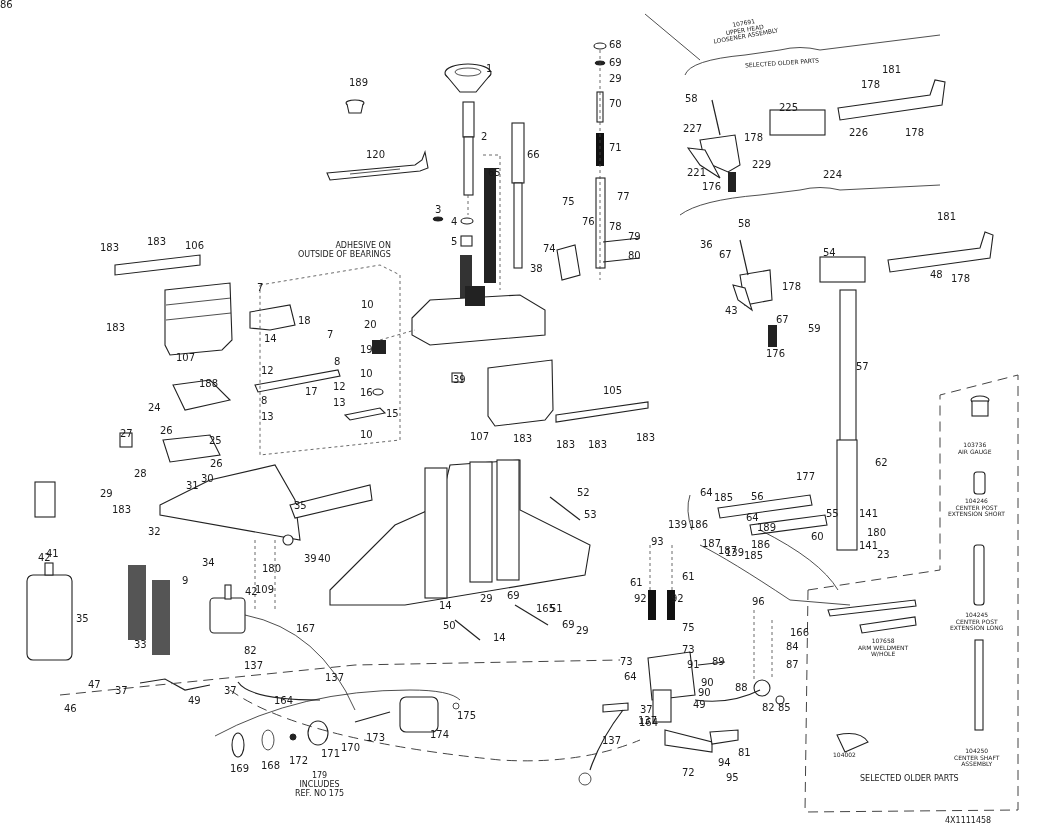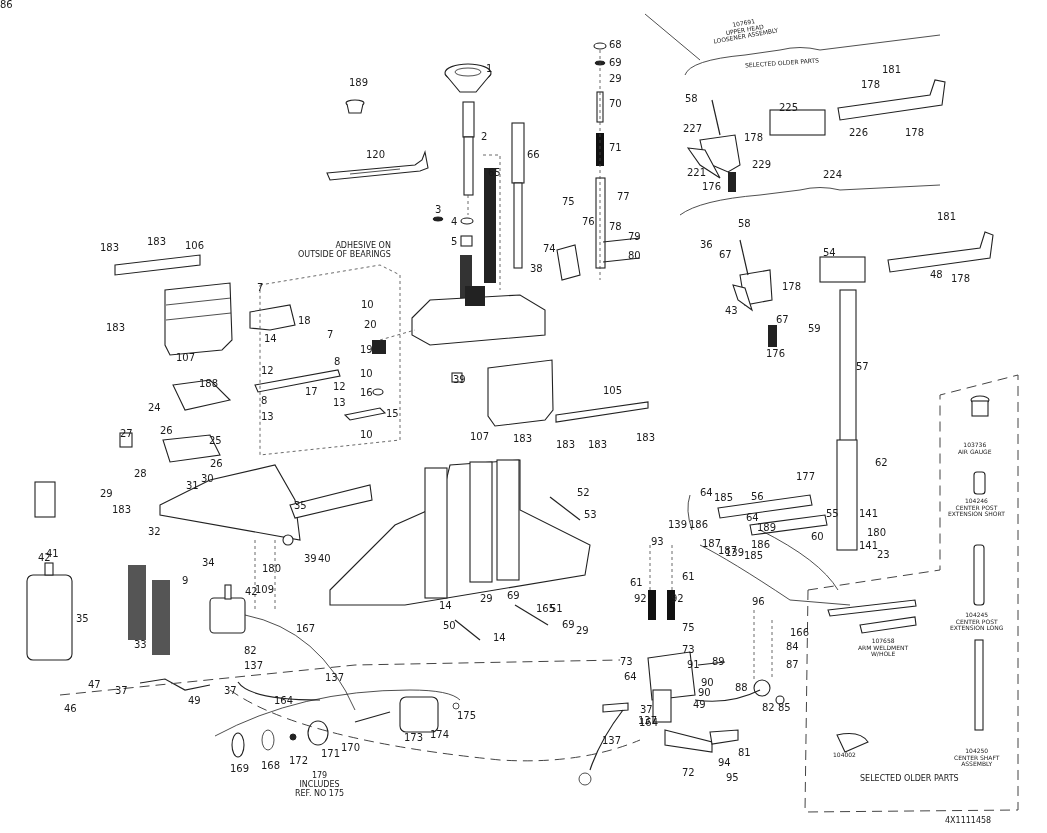--- a/index.html
+++ b/index.html
@@ -316,21 +316,21 @@
     <div class="lbl" style="left: 115px; top: 686px;">37</div>
     <div class="lbl" style="left: 188px; top: 696px;">49</div>
     <div class="lbl" style="left: 224px; top: 686px;">37</div>
     <div class="lbl" style="left: 274px; top: 696px;">164</div>
     <div class="lbl" style="left: 325px; top: 673px;">137</div>
     <div class="lbl" style="left: 230px; top: 764px;">169</div>
     <div class="lbl" style="left: 261px; top: 761px;">168</div>
     <div class="lbl" style="left: 289px; top: 756px;">172</div>
     <div class="lbl" style="left: 321px; top: 749px;">171</div>
     <div class="lbl" style="left: 341px; top: 743px;">170</div>
-    <div class="lbl" style="left: 366px; top: 733px; margin-left: 38px;">173</div>
+    <div class="lbl" style="left: 366px; top: 733px;">173</div>
     <div class="lbl" style="left: 430px; top: 730px;">174</div>
     <div class="lbl" style="left: 457px; top: 711px; text-align: center;">175</div>
     <div class="lbl" style="left: 685px; top: 94px;">58</div>
     <div class="lbl" style="left: 683px; top: 124px;">227</div>
     <div class="lbl" style="left: 779px; top: 103px;">225</div>
     <div class="lbl" style="left: 744px; top: 133px;">178</div>
     <div class="lbl" style="left: 849px; top: 128px;">226</div>
     <div class="lbl" style="left: 905px; top: 128px;">178</div>
     <div class="lbl" style="left: 882px; top: 65px;">181</div>
     <div class="lbl" style="left: 861px; top: 80px;">178</div>

